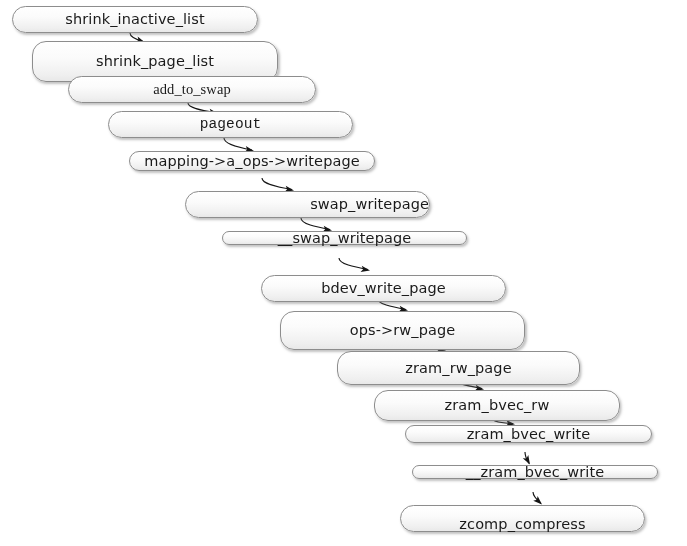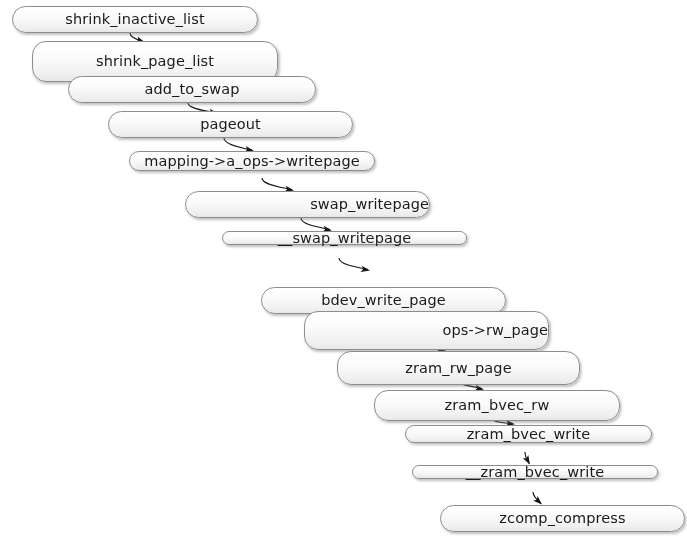--- a/index.html
+++ b/index.html
@@ -93,51 +93,51 @@
       <polygon class="edge-head" points="0,0 -9,-3.2 -7,0 -9,3.2" transform="translate(542,504.5) rotate(43)"></polygon>
     </svg>
 
   <div id="node-layer">
       <div class="node" style="left: 12px; top: 6px; width: 246px; height: 27px;">
         <span class="node-label">shrink_inactive_list</span>
       </div>
       <div class="node" style="left: 32px; top: 41px; width: 246px; height: 41px;">
         <span class="node-label">shrink_page_list</span>
       </div>
-      <div class="node" style="left: 68px; top: 76px; width: 248px; height: 27px;">
+      <div class="node" style="left: 68px; top: 76px; width: 248px; height: 27px; font-family: Liberation Serif, serif;">
         <span class="node-label">add_to_swap</span>
       </div>
-      <div class="node" style="left: 108px; top: 111px; width: 245px; height: 27px;">
+      <div class="node" style="left: 108px; top: 111px; width: 245px; height: 27px; font-family: Liberation Mono, monospace;">
         <span class="node-label">pageout</span>
       </div>
       <div class="node" style="left: 129px; top: 151px; width: 246px; height: 20px;">
         <span class="node-label">mapping-&gt;a_ops-&gt;writepage</span>
       </div>
       <div class="node" style="left: 185px; top: 191px; width: 245px; height: 27px; justify-content: flex-end;">
         <span class="node-label">swap_writepage</span>
       </div>
       <div class="node" style="left: 222px; top: 231px; width: 245px; height: 14px;">
         <span class="node-label">__swap_writepage</span>
       </div>
-      <div class="node" style="left: 261px; top: 287px; width: 245px; height: 27px;">
+      <div class="node" style="left: 261px; top: 275px; width: 245px; height: 27px;">
         <span class="node-label">bdev_write_page</span>
       </div>
-      <div class="node" style="left: 304px; top: 311px; width: 245px; height: 39px; justify-content: flex-end;">
+      <div class="node" style="left: 280px; top: 311px; width: 245px; height: 39px;">
         <span class="node-label">ops-&gt;rw_page</span>
       </div>
       <div class="node" style="left: 337px; top: 351px; width: 243px; height: 34px;">
         <span class="node-label">zram_rw_page</span>
       </div>
       <div class="node" style="left: 374px; top: 390px; width: 246px; height: 31px;">
         <span class="node-label">zram_bvec_rw</span>
       </div>
       <div class="node" style="left: 405px; top: 425px; width: 247px; height: 18px;">
         <span class="node-label">zram_bvec_write</span>
       </div>
       <div class="node" style="left: 412px; top: 465px; width: 246px; height: 14px;">
         <span class="node-label">__zram_bvec_write</span>
       </div>
-      <div class="node" style="left: 440px; top: 505px; width: 245px; height: 27px;">
+      <div class="node" style="left: 400px; top: 505px; width: 245px; height: 27px; align-items: flex-end;">
         <span class="node-label">zcomp_compress</span>
       </div>
     </div>
 
 </div>
 
 </body></html>

